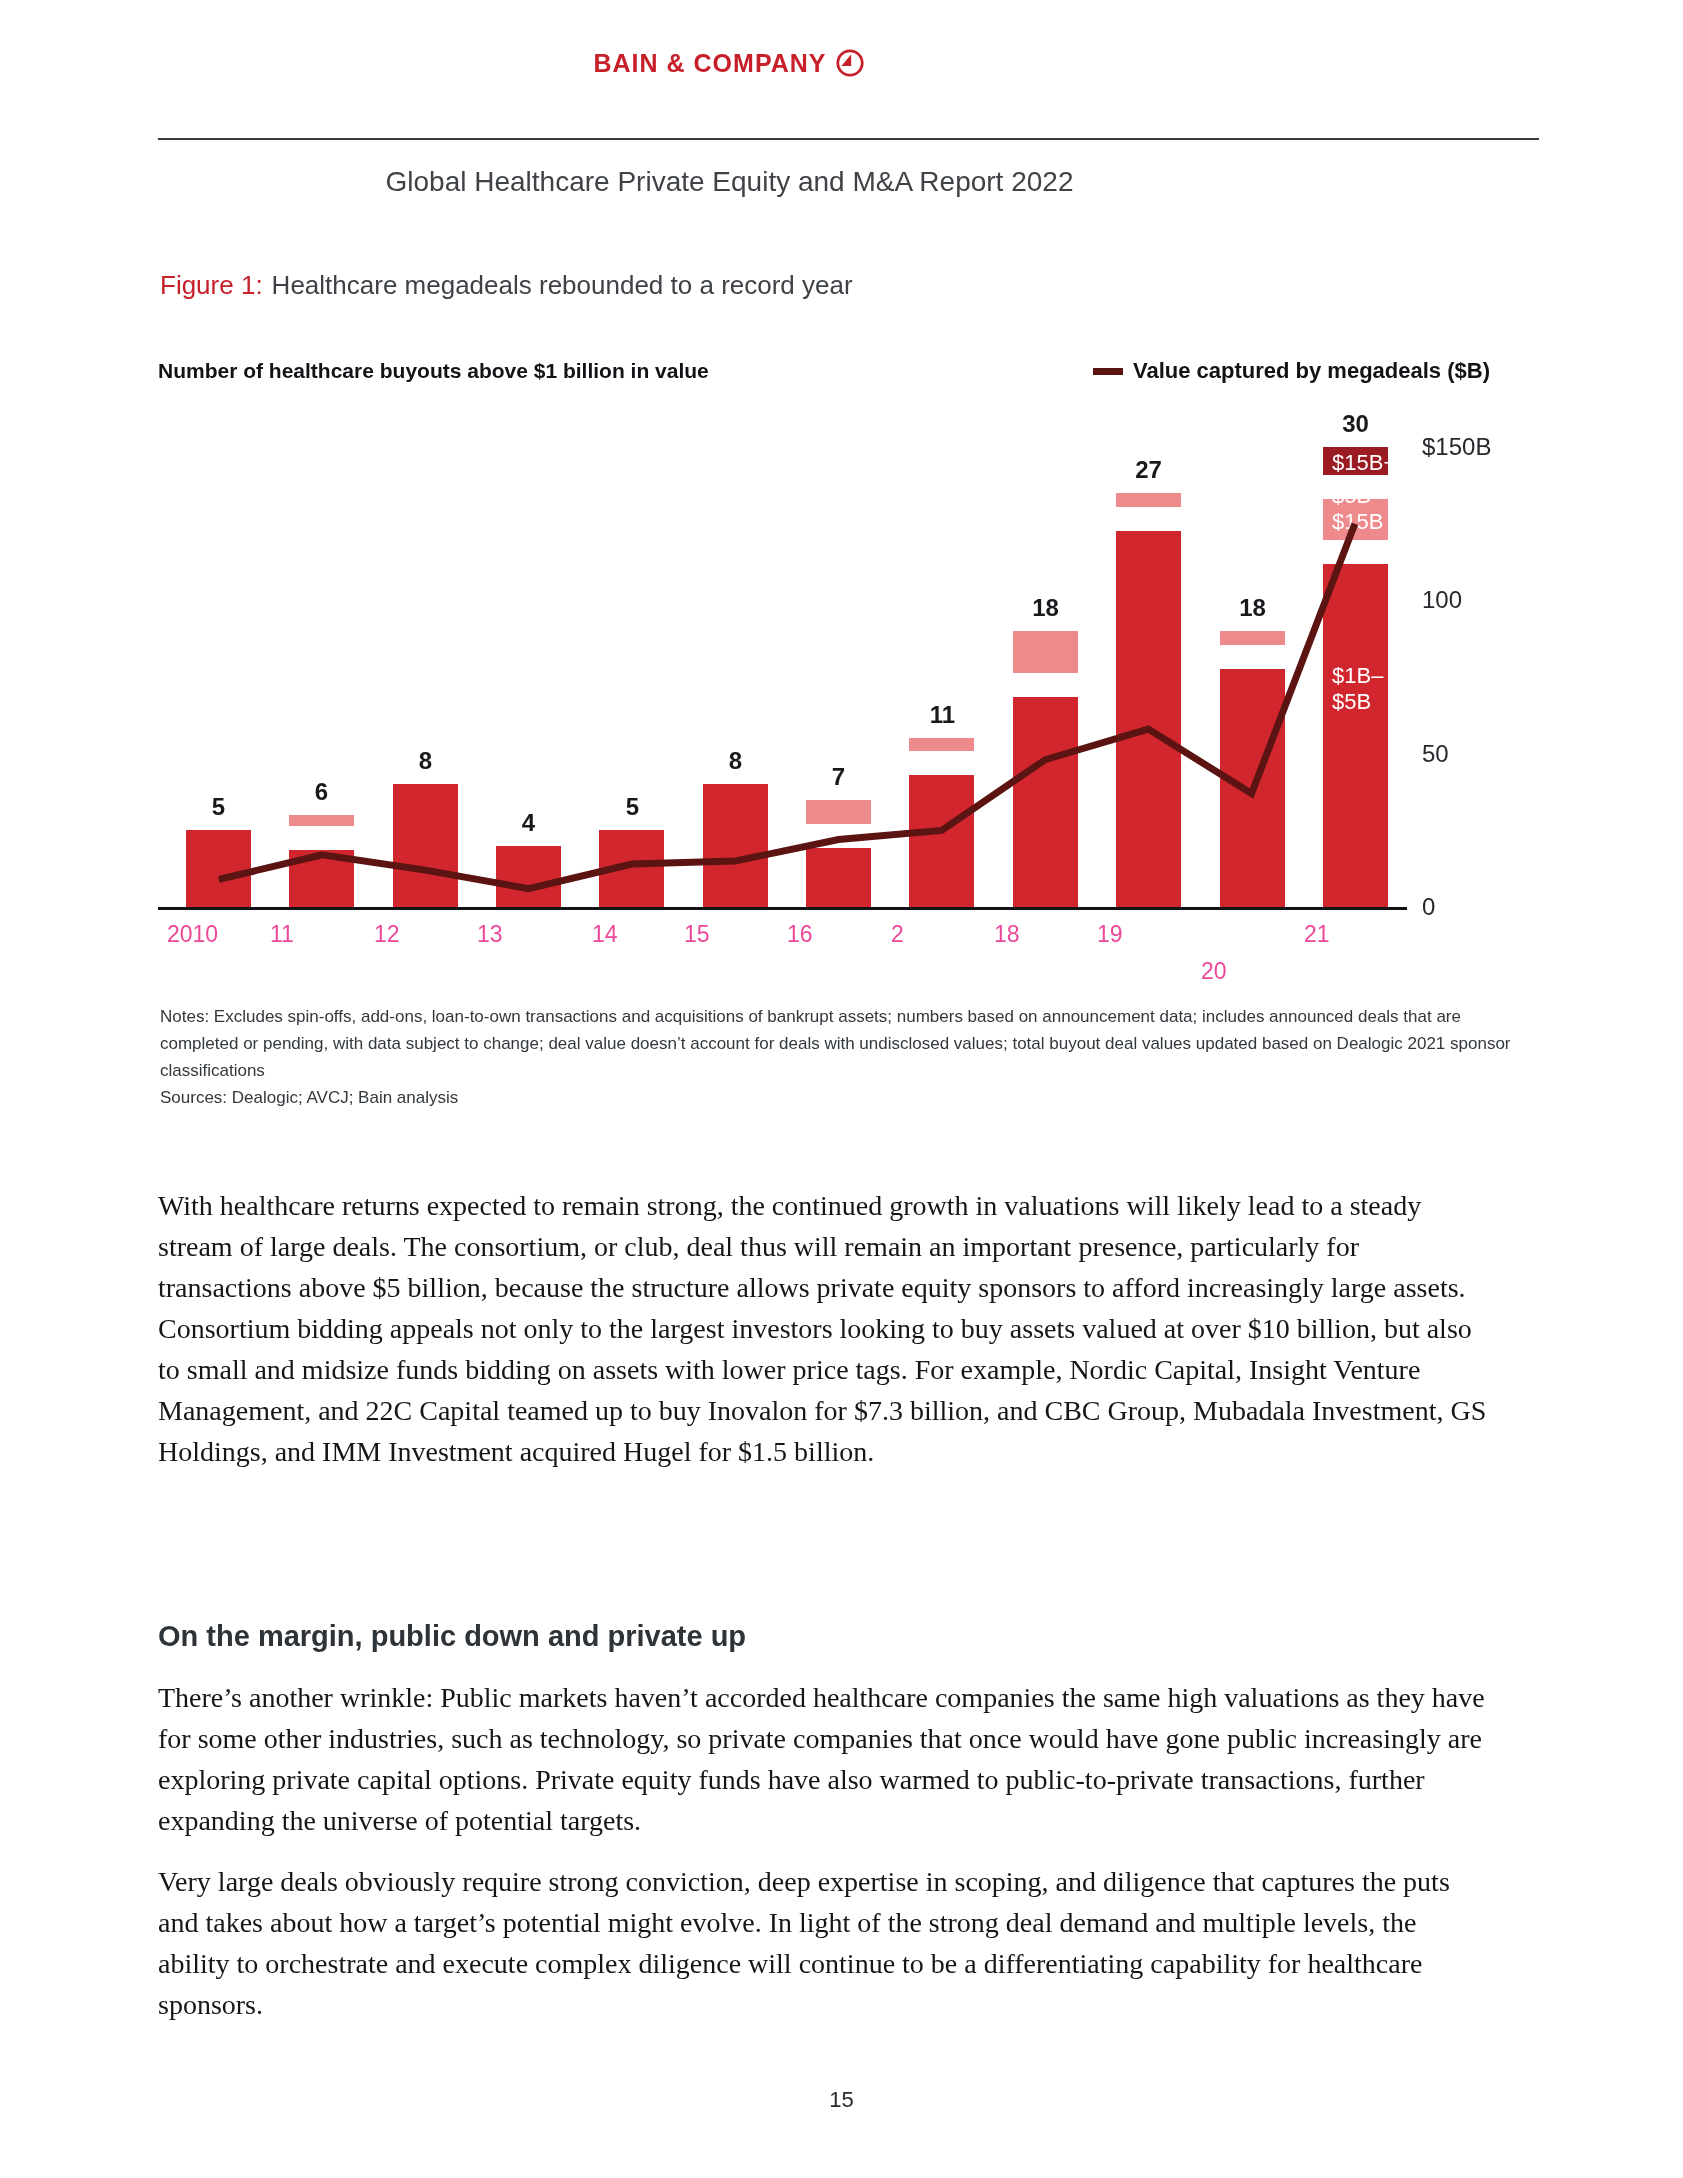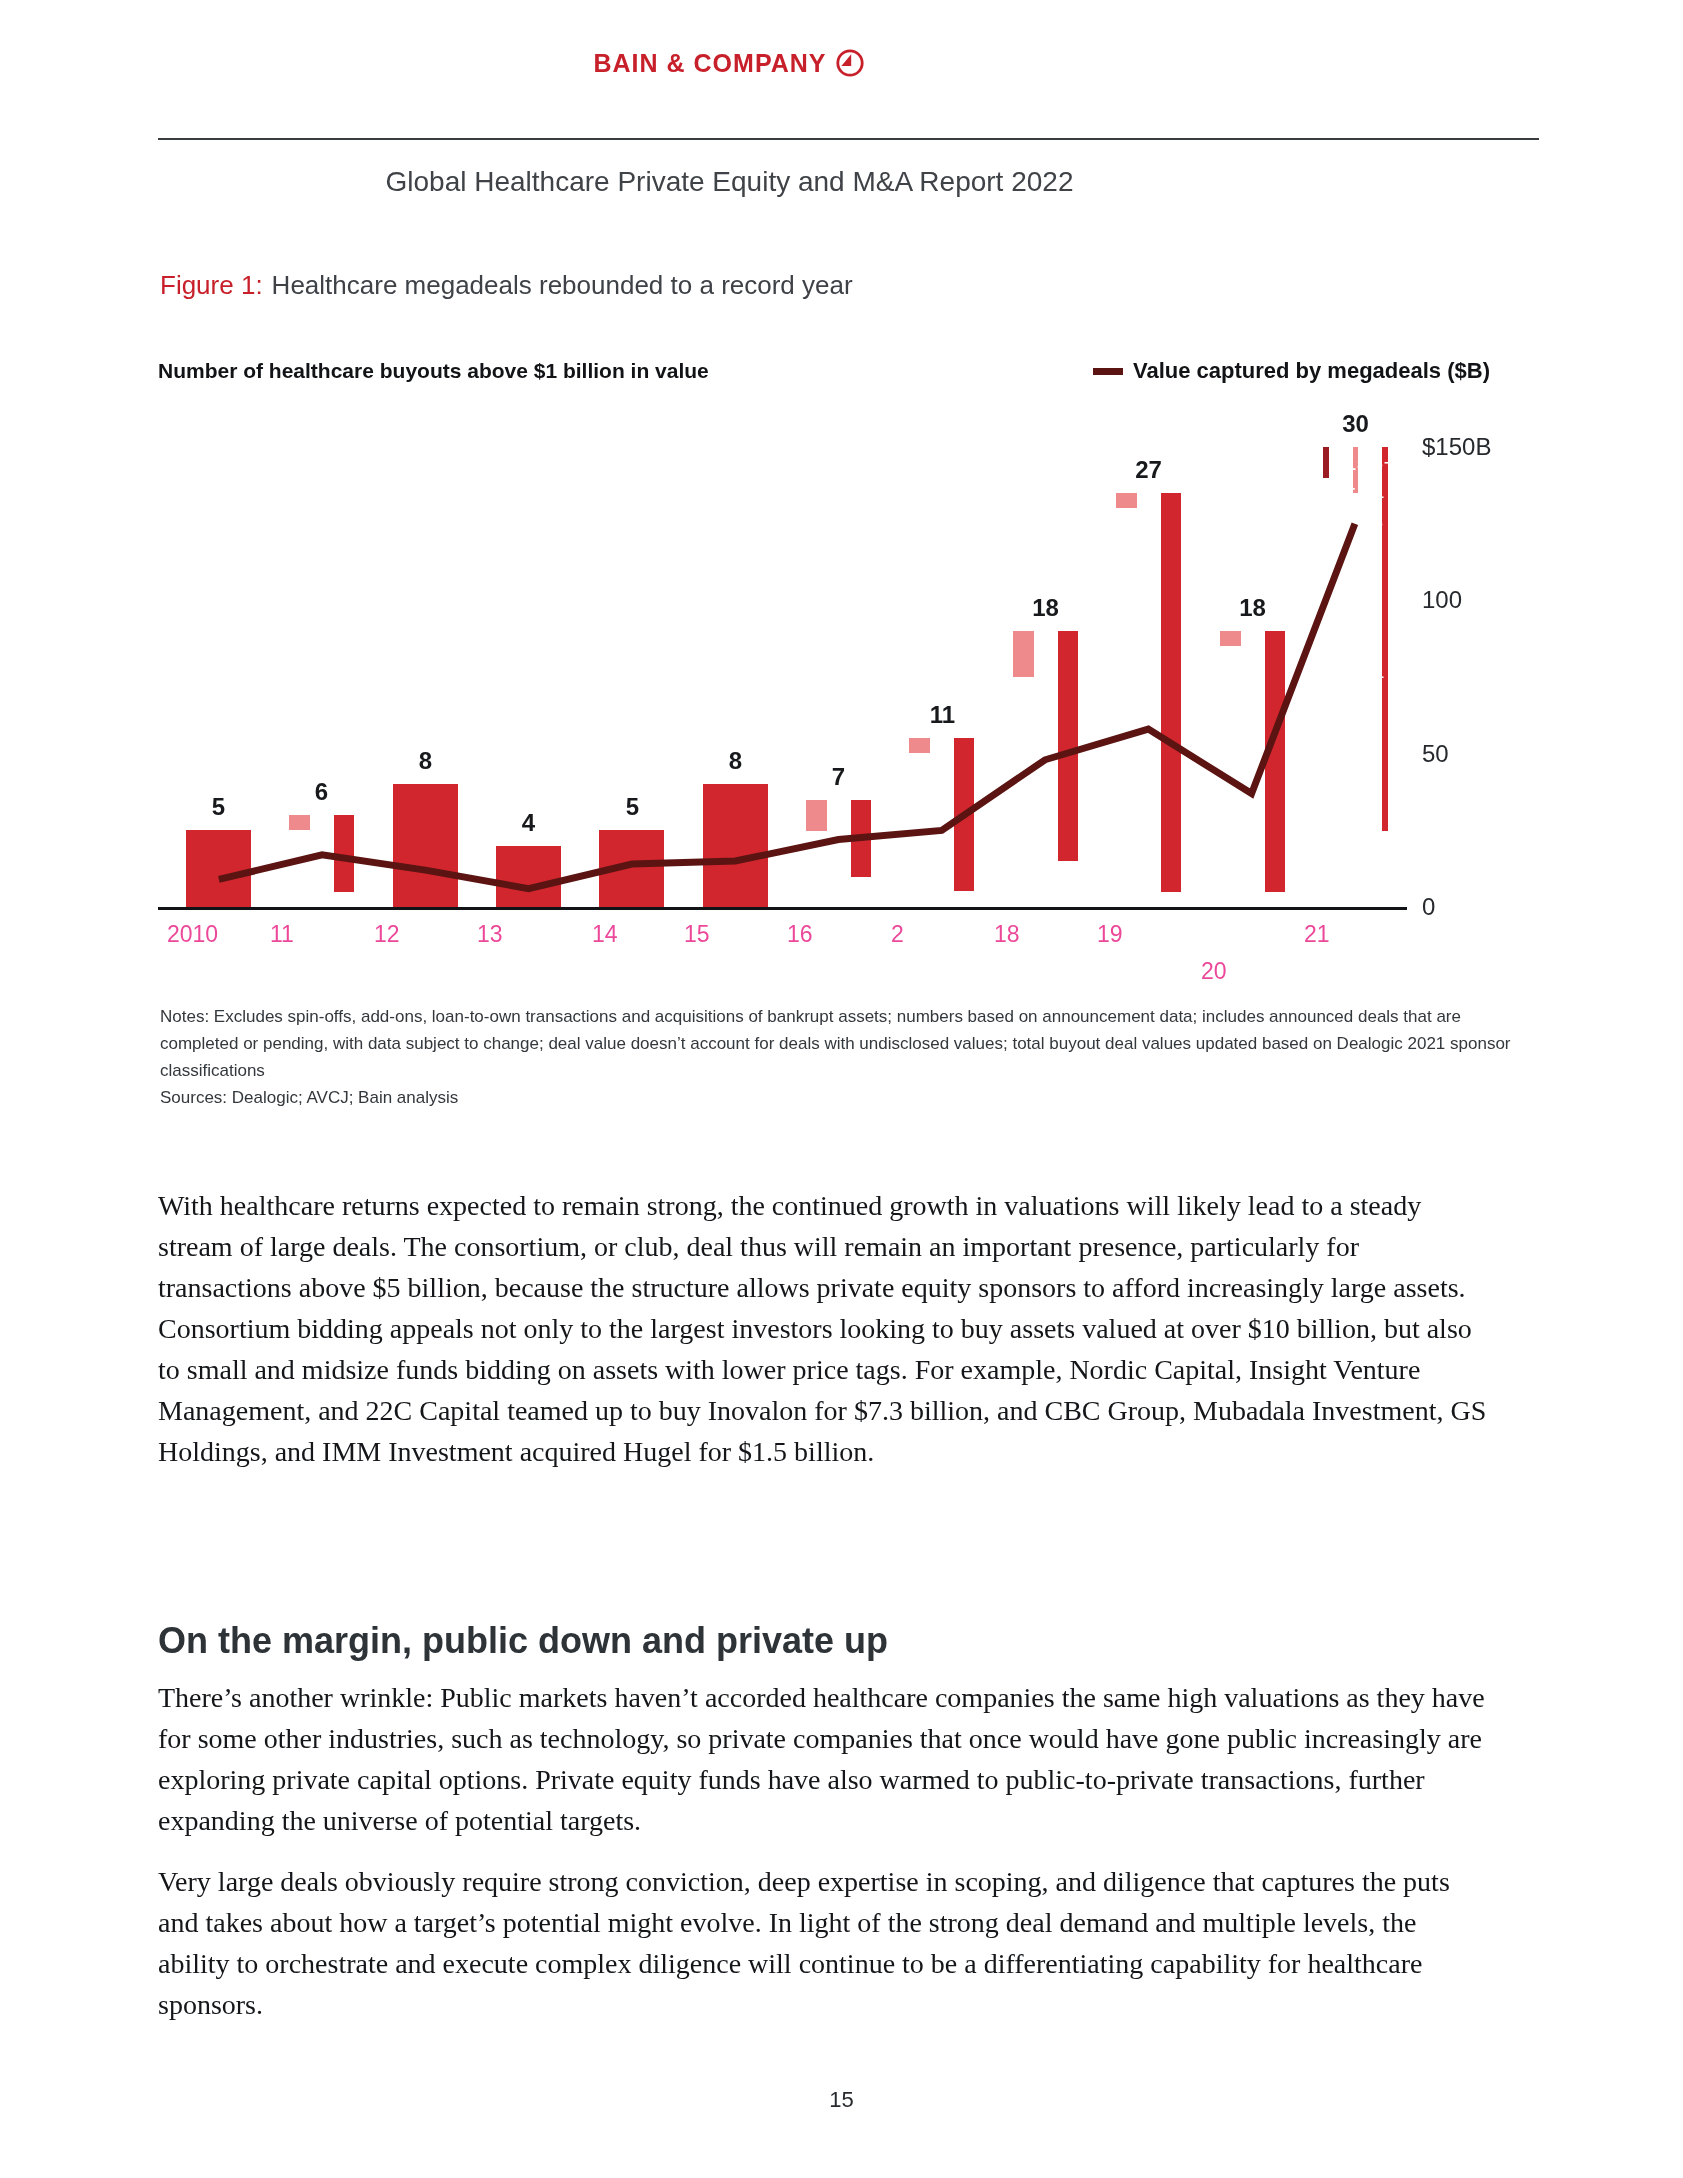--- a/index.html
+++ b/index.html
@@ -19,39 +19,39 @@
   .figure-title .fig-label{color:#c8202a;font-weight:normal;}
   .figure-title .fig-caption{margin-left:9px;}
   
   .chart{position:absolute;top:358px;left:158px;width:1386px;}
   .chart-header{display:flex;justify-content:space-between;align-items:center;width:1332px;}
   .chart-left-title{font-size:21px;font-weight:bold;color:#111316;}
   .chart-legend{display:flex;align-items:center;gap:10px;font-size:22px;font-weight:bold;color:#111316;}
   .legend-dash{width:30px;height:7px;background:#5b1412;display:inline-block;}
   .plot-wrap{position:relative;margin-top:63px;height:525px;}
   .plot{position:relative;width:1249px;height:460px;border-bottom:3px solid #111316;}
-  .bar{position:absolute;bottom:0;display:flex;flex-direction:row;z-index:1;gap:24px;}
+  .bar{position:absolute;bottom:0;display:flex;flex-direction:column;z-index:1;gap:24px;}
   .seg{width:100%;}
   .bar-label{position:absolute;width:103px;text-align:center;font-size:24px;font-weight:bold;color:#17191c;z-index:2;}
   .line-svg{position:absolute;left:0;top:0;z-index:5;pointer-events:none;}
   .seglab{position:absolute;left:9px;color:#ffffff;font-size:22px;line-height:26px;font-weight:500;z-index:7;white-space:nowrap;}
   .yaxis{position:absolute;left:1264px;top:0;width:119px;height:460px;}
   .y-tick{position:absolute;left:0;transform:translateY(-50%);font-size:24px;color:#26292d;}
   .xaxis{position:absolute;left:0;top:474px;width:1249px;height:40px;}
   .x-tick{position:absolute;width:103px;text-align:left;font-size:23px;color:#ec4899;}
   
   .notes{position:absolute;top:1003px;left:160px;width:1381px;font-size:17px;line-height:27px;color:#33383d;}
   
   .body-para{position:absolute;left:158px;width:1329px;margin:0;
     font-family:"Liberation Serif",serif;font-size:28px;line-height:41px;color:#141619;}
   .p1{top:1185px;}
   .p2{top:1677px;}
   .p3{top:1861px;}
   .section-heading{position:absolute;top:1620px;left:158px;margin:0;
-    font-size:36px;font-weight:bold;color:#2e3338;font-family:"Liberation Sans",sans-serif;}
+    font-size:29px;font-weight:bold;color:#2e3338;font-family:"Liberation Sans",sans-serif;}
   .page-number{position:absolute;top:2087px;left:0;width:1683px;text-align:center;font-size:22px;color:#26292d;}
 </style>
 </head>
 <body>
 
 <div class="page">
 
   <div class="logo-wrap">
     <div class="logo">
       <span class="logo-text">BAIN &amp; COMPANY</span>

